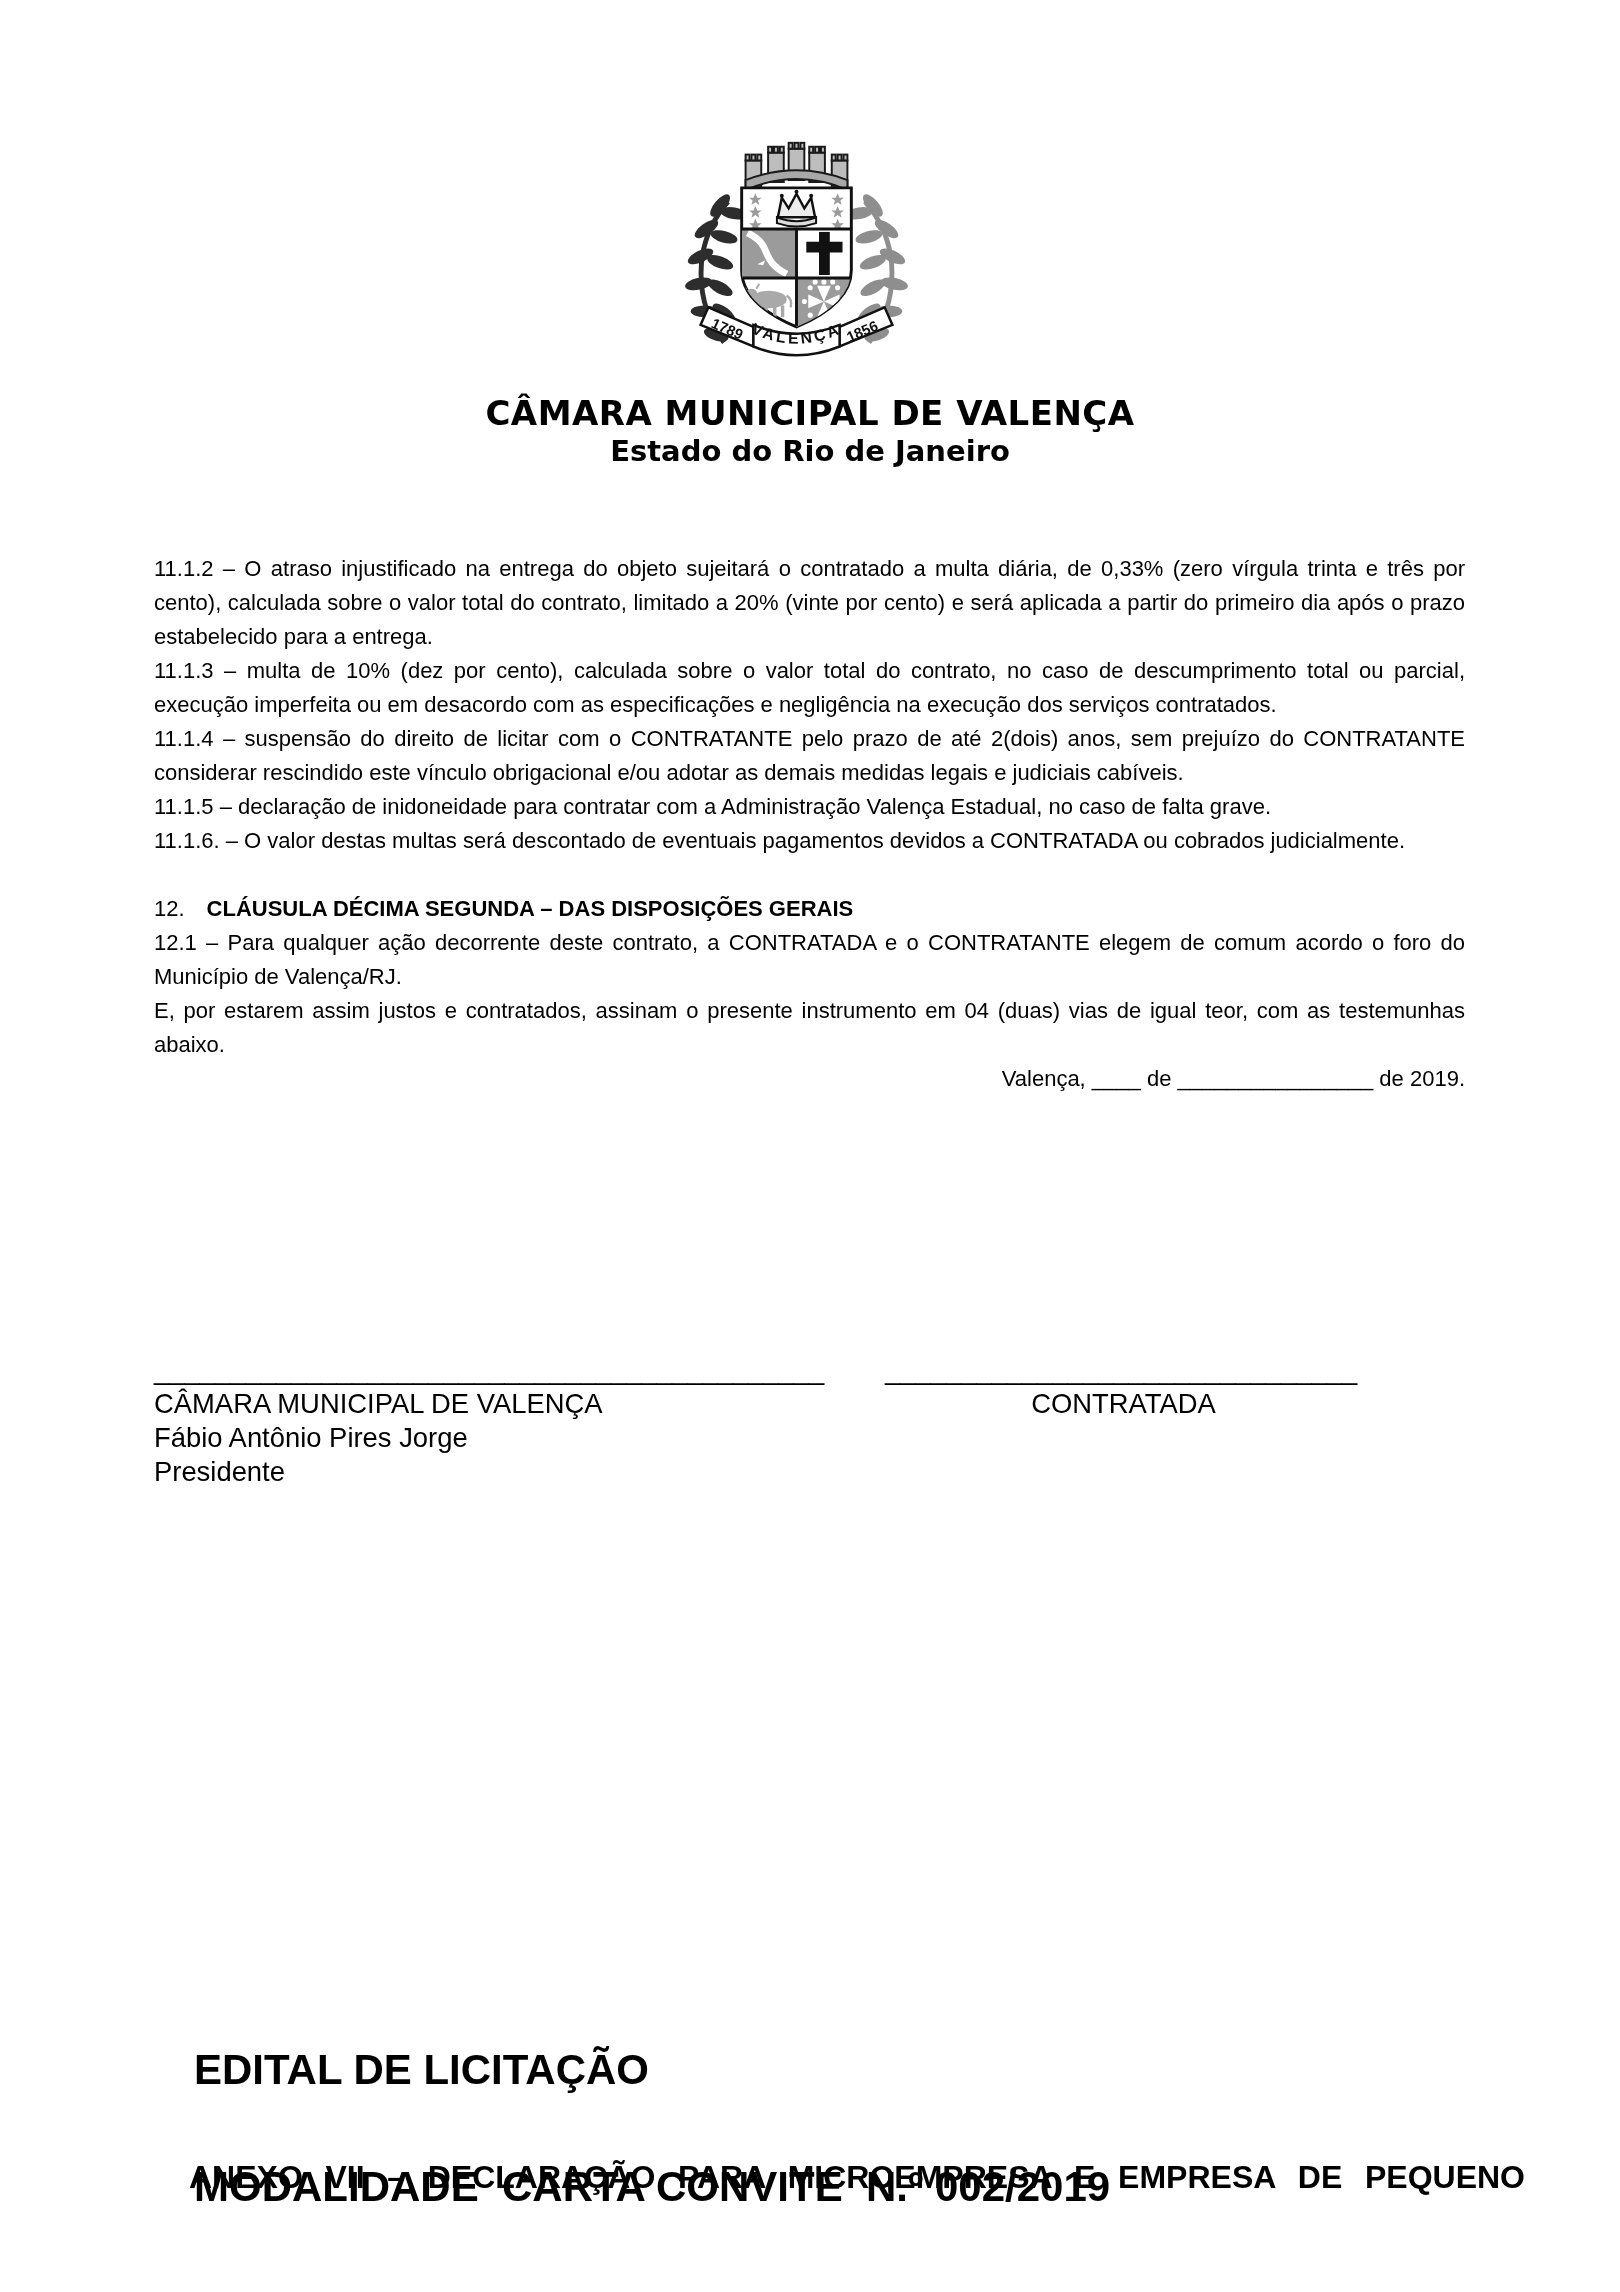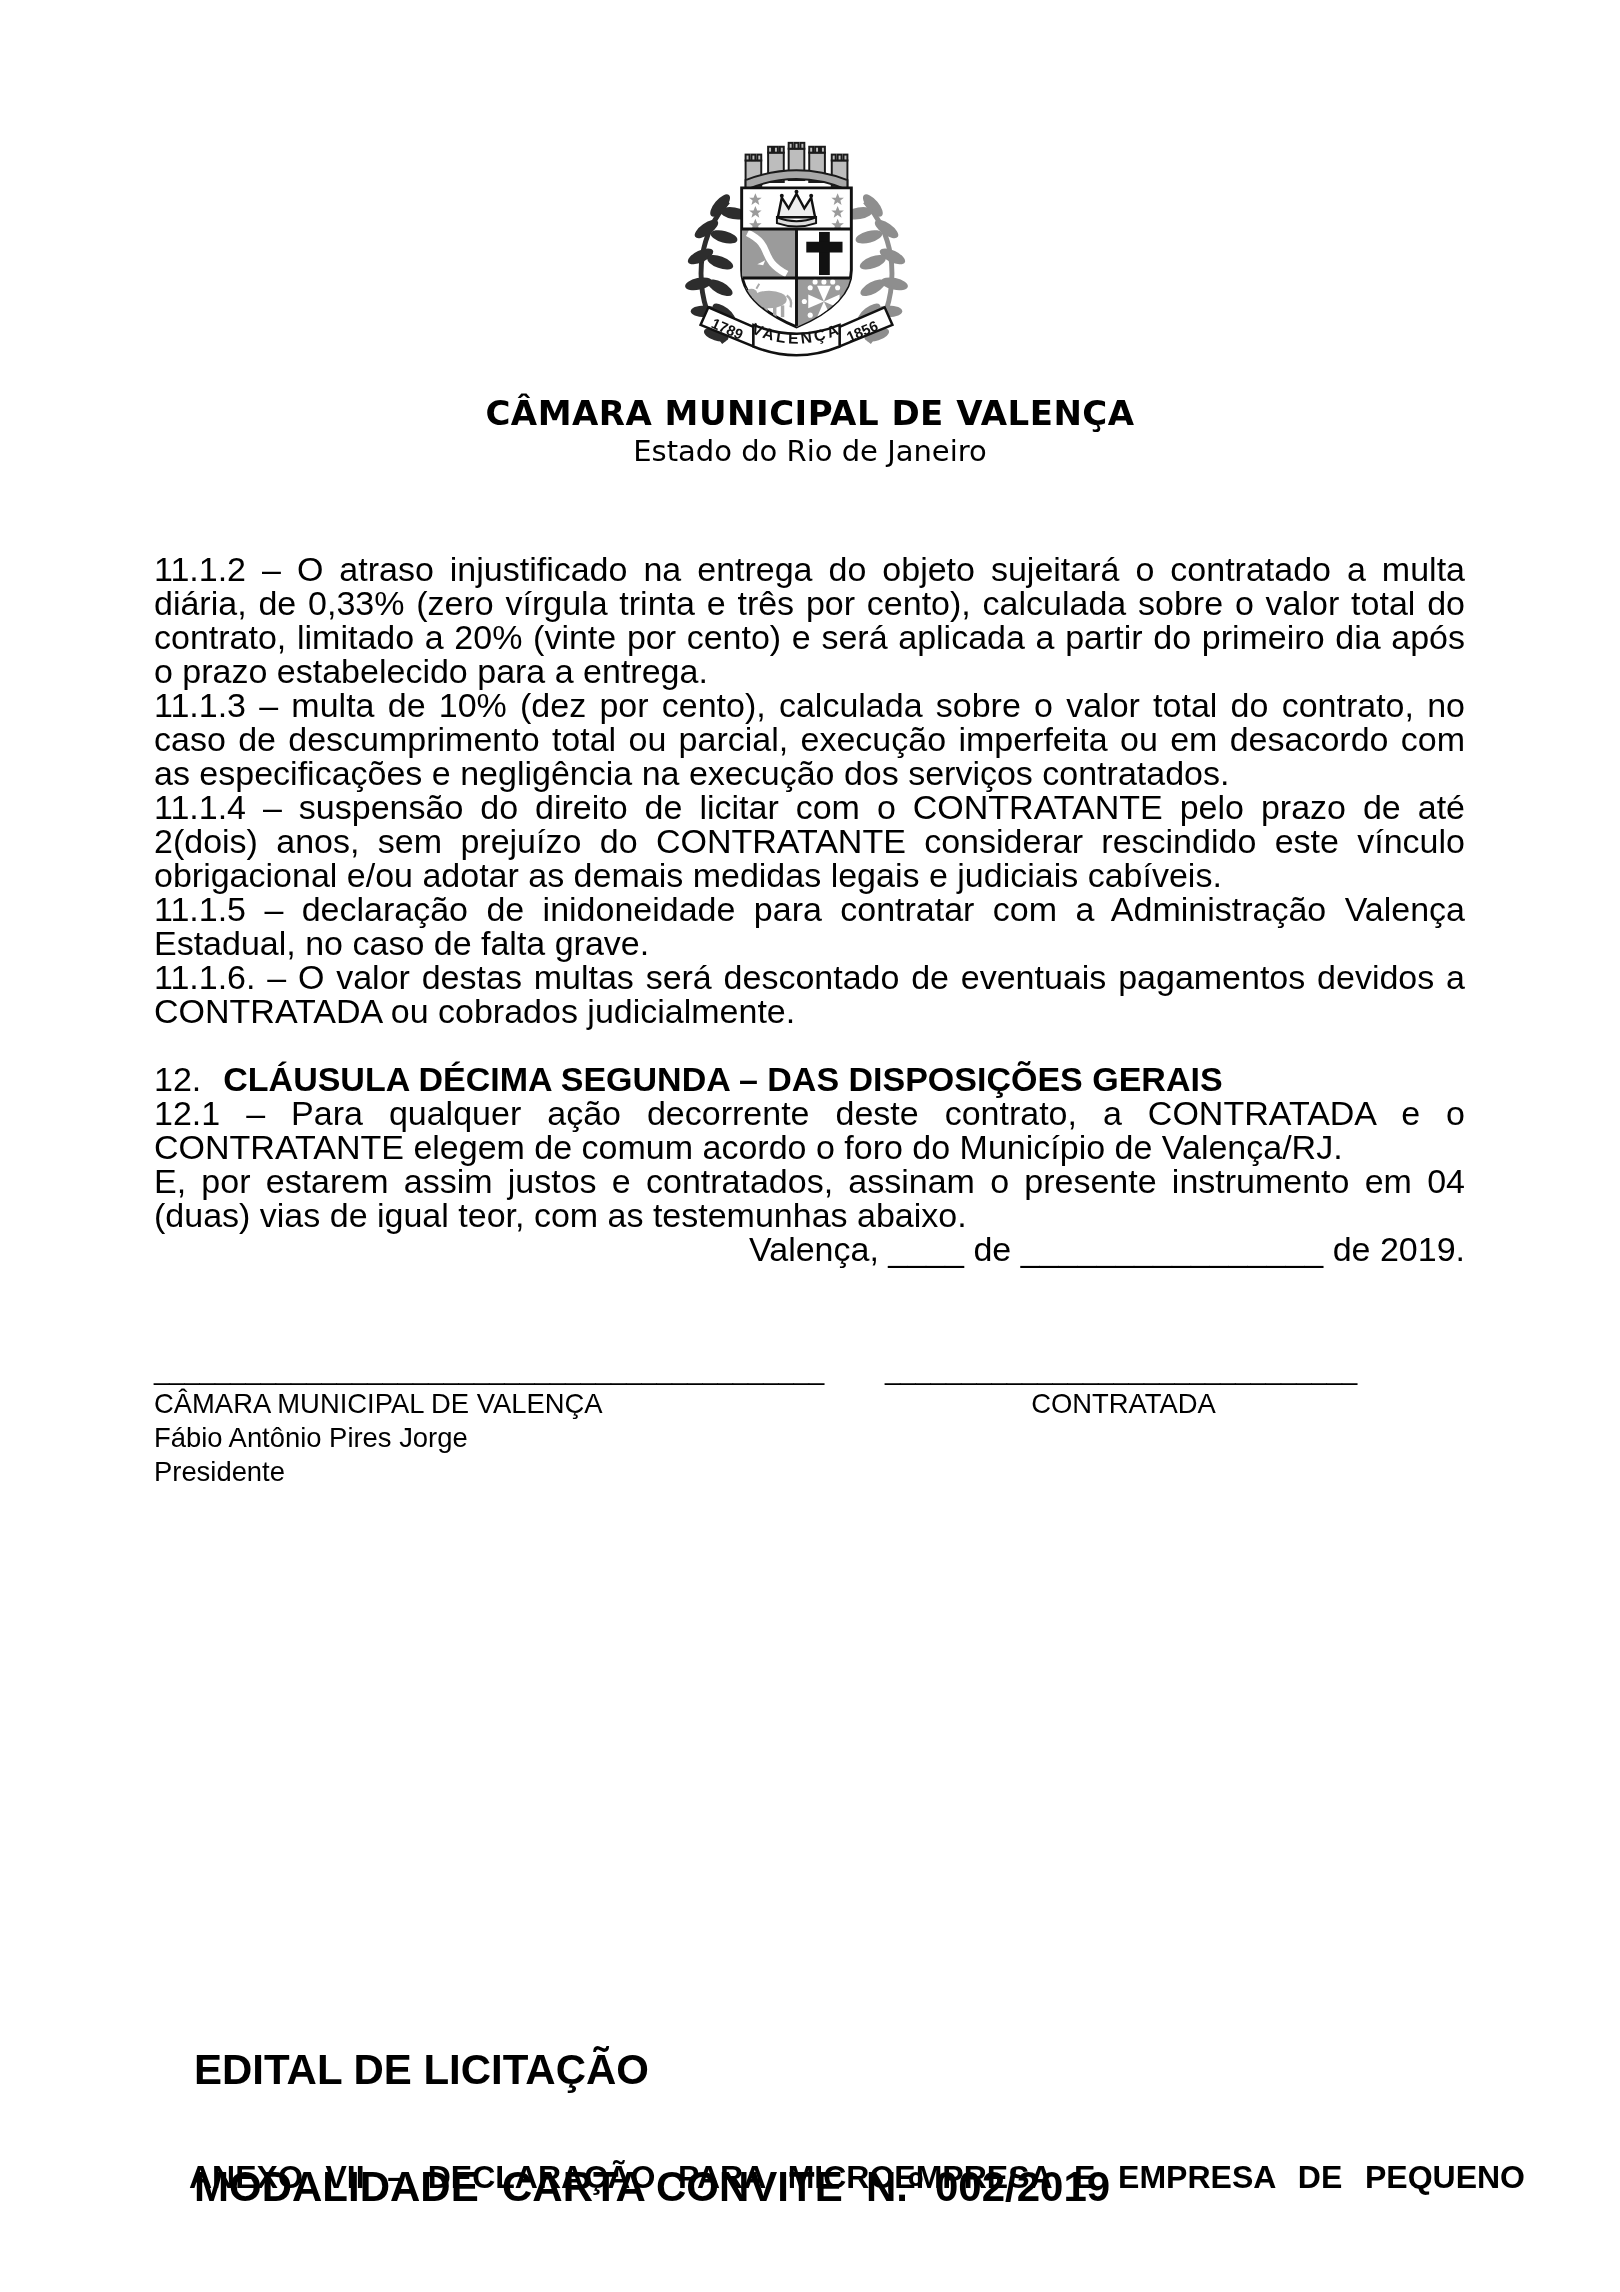--- a/index.html
+++ b/index.html
@@ -19,26 +19,26 @@
     position:absolute;left:0;top:394px;width:100%;
     text-align:center;
     font-family:"DejaVu Sans", sans-serif;
     font-weight:bold;font-size:34px;line-height:39px;
     letter-spacing:0.5px;
   }
   .org-subtitle{
     position:absolute;left:0;top:435px;width:100%;
     text-align:center;
     font-family:"DejaVu Sans", sans-serif;
-    font-weight:normal;font-size:29px;line-height:33px;
+    font-weight:bold;font-size:29px;line-height:33px;
   }
   
   .body-text{
     position:absolute;left:154px;top:552px;width:1311px;
-    font-size:34px;line-height:34px;
+    font-size:22px;line-height:34px;
     text-align:justify;
   }
   .body-text p{margin:0;}
   .spacer{height:34px;}
   .clause-head span.num{margin-right:22px;}
   .date-line{text-align:right;margin-top:34px;}
   
   .sigs{
     position:absolute;left:154px;top:1353px;width:1311px;
     font-size:27.4px;line-height:34px;

